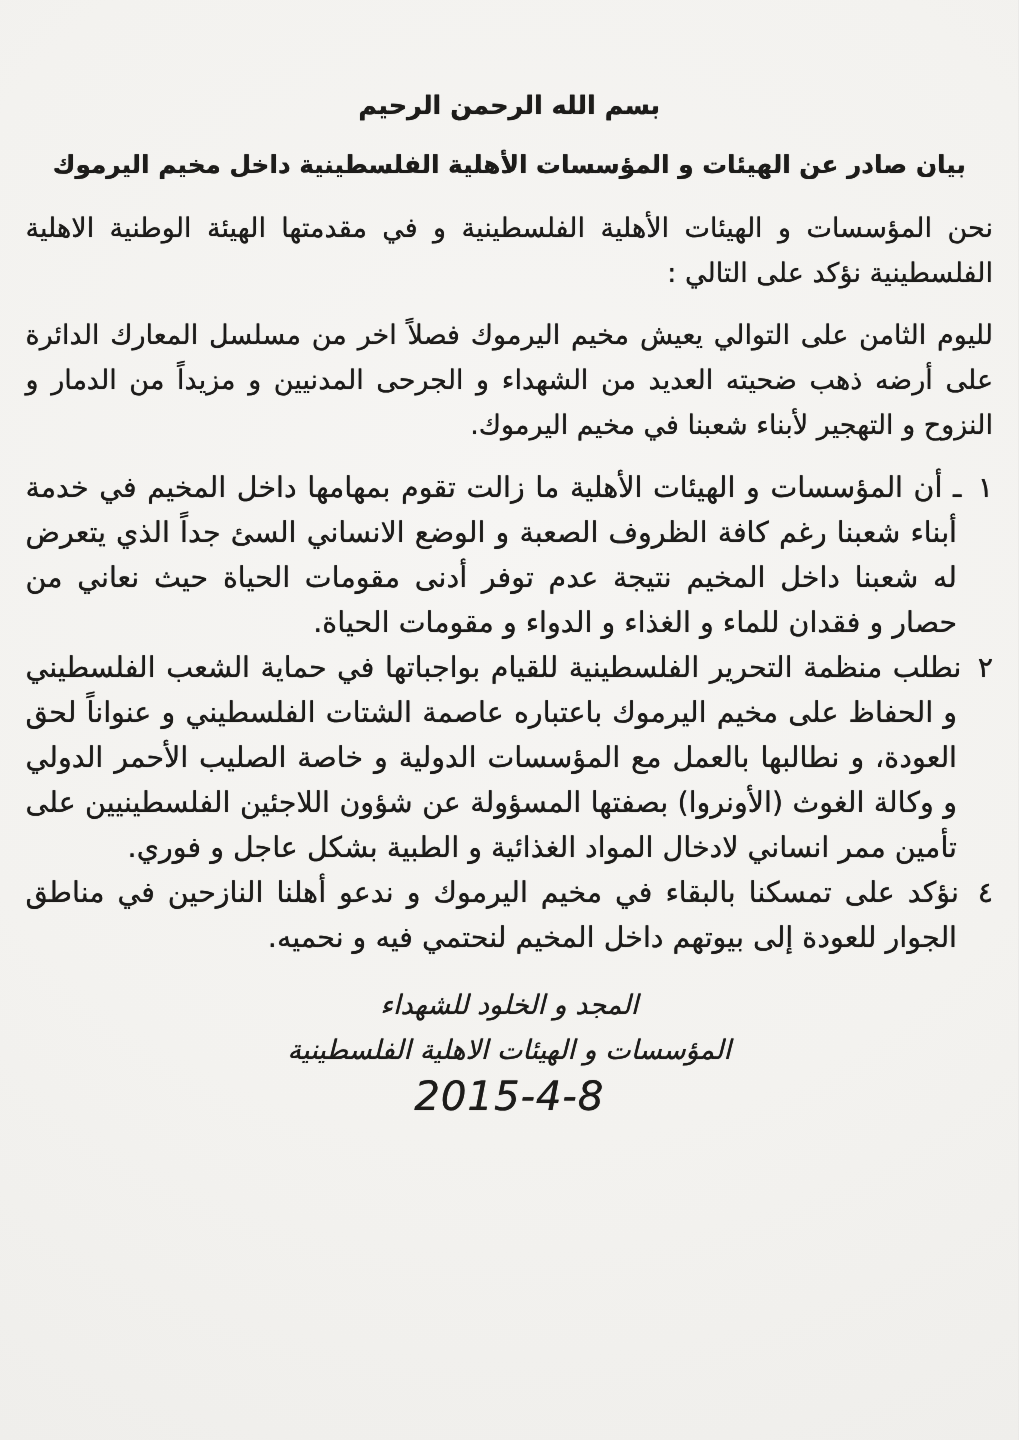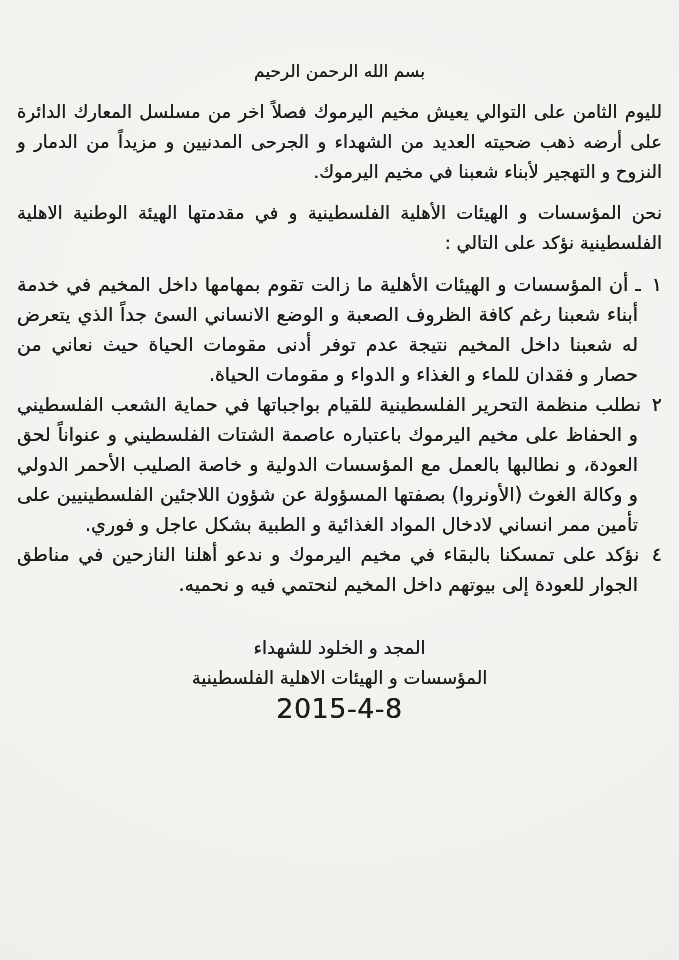--- a/index.html
+++ b/index.html
@@ -16,21 +16,21 @@
     background: radial-gradient(circle at 50% 35%, #f6f5f3 0%, #f3f2ef 60%, #efeeeb 100%);
     direction: rtl;
     font-family: "DejaVu Sans", sans-serif;
     color: #1d1c1a;
     padding: 58px 17px 0 17px;
     overflow: hidden;
     text-shadow: 0 0 0.45px currentColor;
   }
   .basmala {
     text-align: center;
-    font-weight: normal;
+    font-weight: bold;
     font-size: 17px;
     line-height: 26px;
     margin: 0 0 13px 0;
   }
   .doc-title {
     text-align: center;
     font-weight: bold;
     font-size: 16.5px;
     line-height: 26px;
     margin: 0 0 15px 0;
@@ -52,46 +52,48 @@
     text-indent: -24px;
     margin: 0;
   }
   .list-item .num {
     display: inline-block;
     text-indent: 0;
     min-width: 14px;
   }
   .list-item .itext { }
   .signature {
-    margin-top: 34px;
+    margin-top: 16px;
     text-align: center;
     font-size: 18px;
     line-height: 30px;
+    font-style: italic;
   }
   .signature .sig-line { }
   .date-line {
     text-align: center;
     font-size: 27px;
     line-height: 30px;
     margin-top: 1px;
     direction: ltr;
     letter-spacing: 0.5px;
   }
 </style>
 </head>
 <body>
 
 <div class="page">
 
   <div class="basmala">بسم الله الرحمن الرحيم</div>
 
+  <div class="doc-title">بيان صادر عن الهيئات و المؤسسات الأهلية الفلسطينية داخل مخيم اليرموك</div>
+
+  <p class="para">نحن المؤسسات و الهيئات الأهلية الفلسطينية و في مقدمتها الهيئة الوطنية الاهلية الفلسطينية نؤكد على التالي :</p>
 
   <p class="para">لليوم الثامن على التوالي يعيش مخيم اليرموك فصلاً اخر من مسلسل المعارك الدائرة على أرضه ذهب ضحيته العديد من الشهداء و الجرحى المدنيين و مزيداً من الدمار و النزوح و التهجير لأبناء شعبنا في مخيم اليرموك.</p>
-
-  <p class="para">نحن المؤسسات و الهيئات الأهلية الفلسطينية و في مقدمتها الهيئة الوطنية الاهلية الفلسطينية نؤكد على التالي :</p>
 
   <div class="list">
 
     <p class="list-item">
       <span class="num">١</span>
       <span class="itext">ـ أن المؤسسات و الهيئات الأهلية ما زالت تقوم بمهامها داخل المخيم في خدمة أبناء شعبنا رغم كافة الظروف الصعبة و الوضع الانساني السئ جداً الذي يتعرض له شعبنا داخل المخيم نتيجة عدم توفر أدنى مقومات الحياة حيث نعاني من حصار و فقدان للماء و الغذاء و الدواء و مقومات الحياة.</span>
     </p>
 
     <p class="list-item">
       <span class="num">٢</span>

